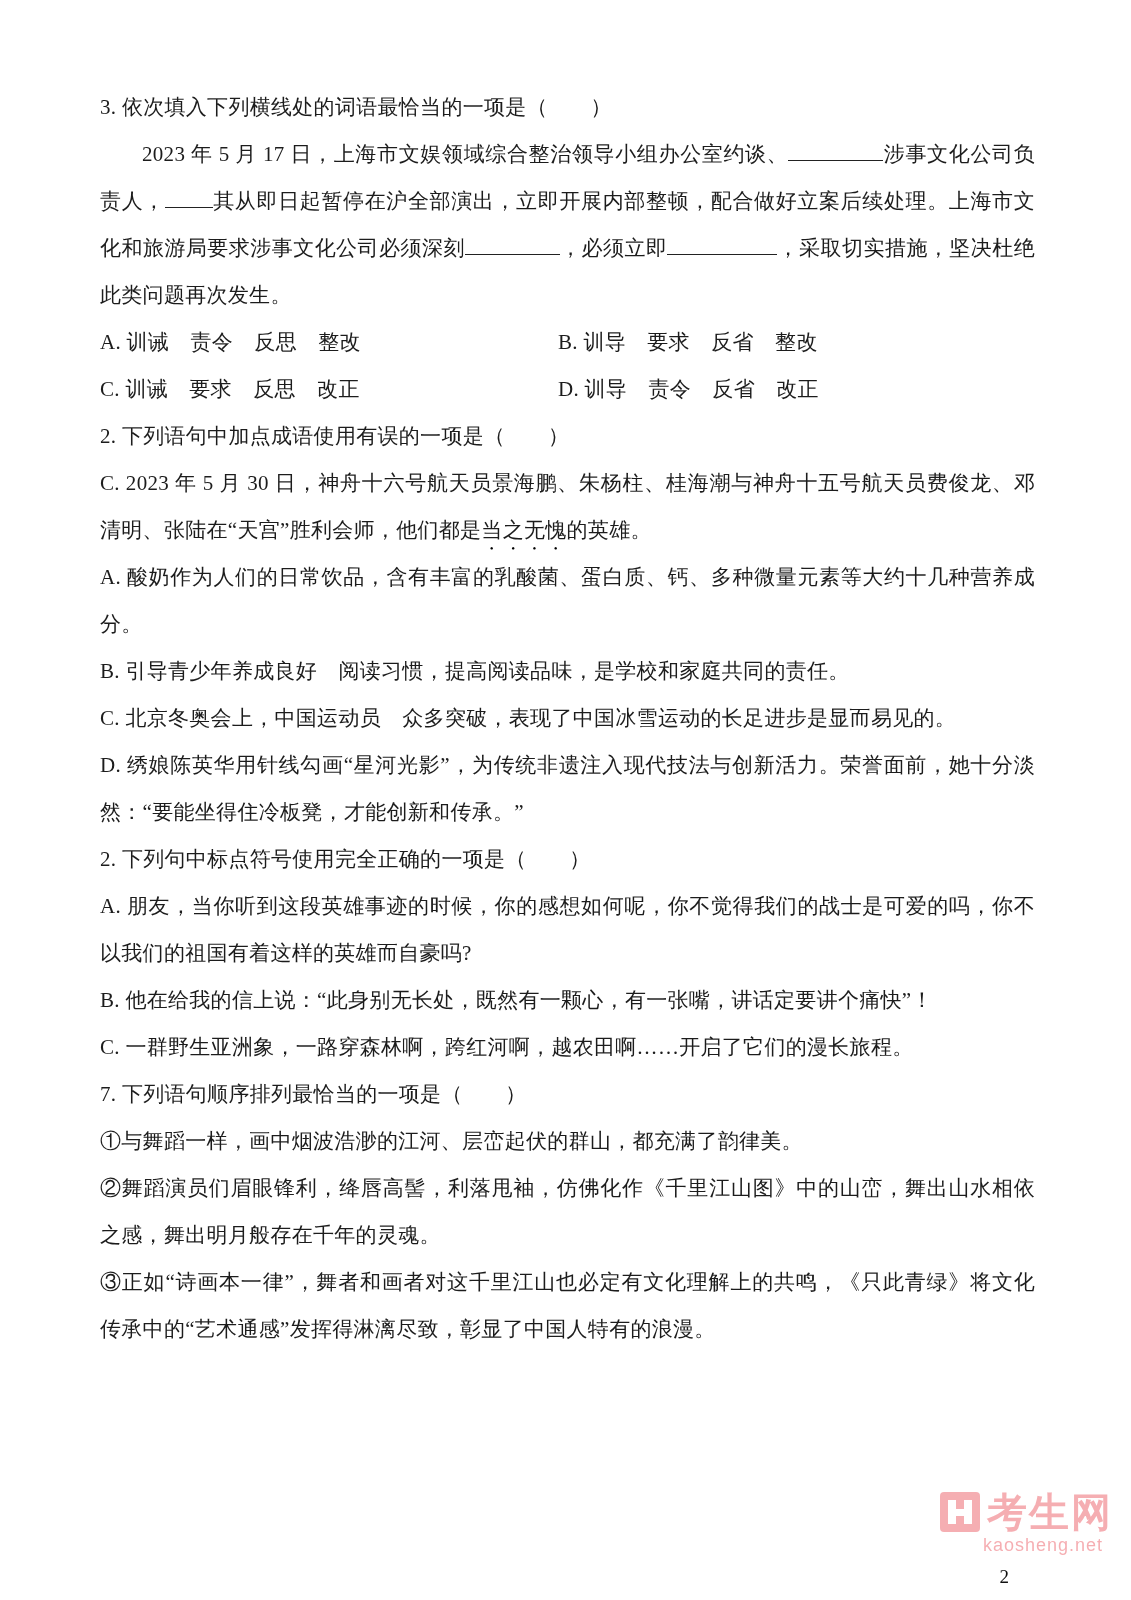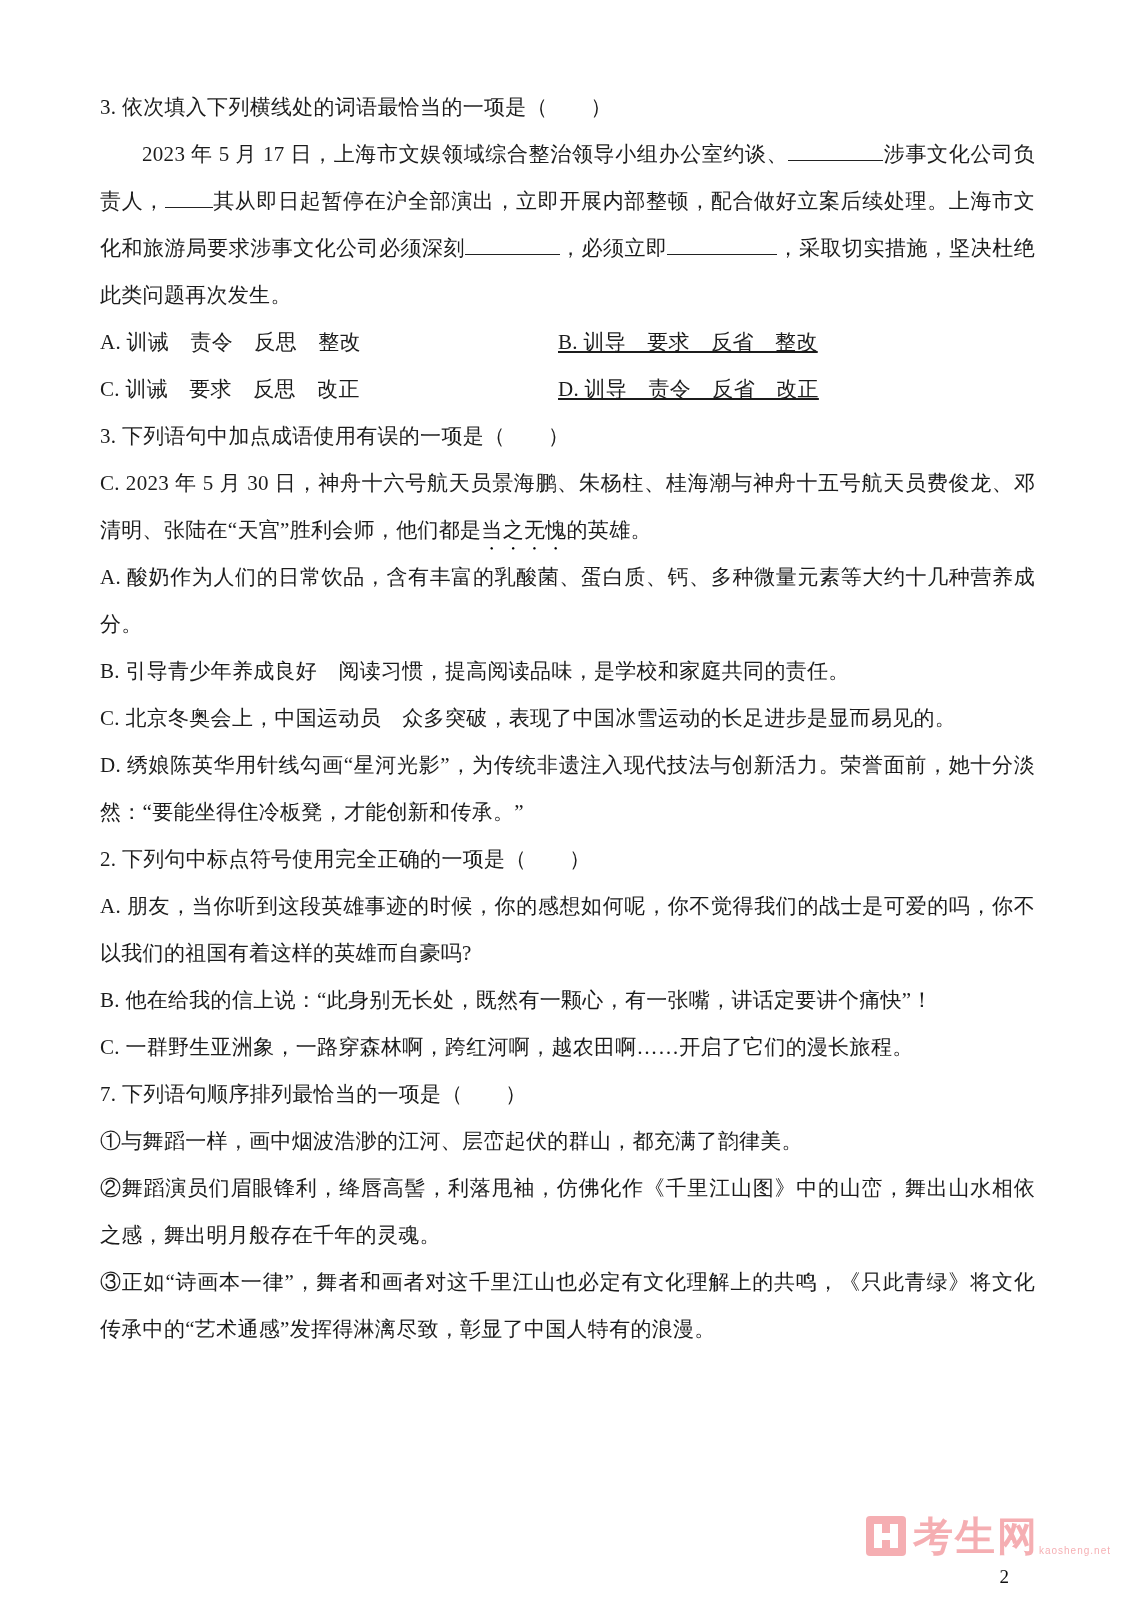--- a/index.html
+++ b/index.html
@@ -29,41 +29,41 @@
     word-break: break-all;
   }
   .doc-line.indent { text-indent: 2em; }
   .options-row {
     display: flex;
     font-size: 21px;
     line-height: 47px;
     letter-spacing: 0.3px;
   }
   .options-row .opt-left { width: 458px; flex: none; }
-  .options-row .opt-right { flex: 1; text-decoration: underline; }
+  .options-row .opt-right { flex: 1; }
   .blank {
     display: inline-block;
     height: 0.95em;
     border-bottom: 1.4px solid #222;
     vertical-align: baseline;
   }
   .em {
     -webkit-text-emphasis: filled dot #000;
     -webkit-text-emphasis-position: under right;
     text-emphasis: filled dot #000;
     text-emphasis-position: under right;
   }
   
   .logo {
     position: absolute;
     right: 18px;
     bottom: 44px;
     opacity: 0.55;
     display: flex;
-    flex-direction: row;
+    flex-direction: column;
     align-items: flex-end;
     color: #ee6d75;
     font-family: "Liberation Sans", "DejaVu Sans", sans-serif;
   }
   .logo-row { display: flex; align-items: center; gap: 7px; }
   .logo-icon {
     position: relative;
     width: 40px; height: 40px;
     background: #ee6d75;
     border-radius: 4px;
@@ -84,24 +84,24 @@
     width: 12px; height: 7px;
     background: #ffffff;
   }
   .logo-text {
     font-size: 40px;
     font-weight: bold;
     letter-spacing: 2px;
     line-height: 1;
   }
   .logo-domain {
-    font-size: 10px;
+    font-size: 18px;
     letter-spacing: 1px;
     margin-top: 3px;
-    margin-right: 2px;
+    margin-right: 10px;
   }
   .page-number {
     position: absolute;
     right: 122px;
     bottom: 12px;
     font-size: 19px;
     color: #111;
   }
 </style>
 </head>
@@ -112,21 +112,21 @@
       <p class="doc-line"><span>3. 依次填入下列横线处的词语最恰当的一项是（　　）</span></p>
       <p class="doc-line indent"><span>2023 年 5 月 17 日，上海市文娱领域综合整治领导小组办公室约谈、</span><span class="blank" style="width: 95px;"></span><span>涉事文化公司负责人，</span><span class="blank" style="width: 48px;"></span><span>其从即日起暂停在沪全部演出，立即开展内部整顿，配合做好立案后续处理。上海市文化和旅游局要求涉事文化公司必须深刻</span><span class="blank" style="width: 95px;"></span><span>，必须立即</span><span class="blank" style="width: 110px;"></span><span>，采取切实措施，坚决杜绝此类问题再次发生。</span></p>
       <div class="options-row">
         <span class="opt-left">A. 训诫　责令　反思　整改</span>
         <span class="opt-right">B. 训导　要求　反省　整改</span>
       </div>
       <div class="options-row">
         <span class="opt-left">C. 训诫　要求　反思　改正</span>
         <span class="opt-right">D. 训导　责令　反省　改正</span>
       </div>
-      <p class="doc-line"><span>3. 下列语句中加点成语使用有误的一项是（　　）</span></p>
+      <p class="doc-line"><span>2. 下列语句中加点成语使用有误的一项是（　　）</span></p>
       <p class="doc-line"><span>C. 2023 年 5 月 30 日，神舟十六号航天员景海鹏、朱杨柱、桂海潮与神舟十五号航天员费俊龙、邓清明、张陆在“天宫”胜利会师，他们都是</span><span class="em">当之无愧</span><span>的英雄。</span></p>
       <p class="doc-line"><span>A. 酸奶作为人们的日常饮品，含有丰富的乳酸菌、蛋白质、钙、多种微量元素等大约十几种营养成分。</span></p>
       <p class="doc-line"><span>B. 引导青少年养成良好　阅读习惯，提高阅读品味，是学校和家庭共同的责任。</span></p>
       <p class="doc-line"><span>C. 北京冬奥会上，中国运动员　众多突破，表现了中国冰雪运动的长足进步是显而易见的。</span></p>
       <p class="doc-line"><span>D. 绣娘陈英华用针线勾画“星河光影”，为传统非遗注入现代技法与创新活力。荣誉面前，她十分淡然：“要能坐得住冷板凳，才能创新和传承。”</span></p>
       <p class="doc-line"><span>2. 下列句中标点符号使用完全正确的一项是（　　）</span></p>
       <p class="doc-line"><span>A. 朋友，当你听到这段英雄事迹的时候，你的感想如何呢，你不觉得我们的战士是可爱的吗，你不以我们的祖国有着这样的英雄而自豪吗?</span></p>
       <p class="doc-line"><span>B. 他在给我的信上说：“此身别无长处，既然有一颗心，有一张嘴，讲话定要讲个痛快”！</span></p>
       <p class="doc-line"><span>C. 一群野生亚洲象，一路穿森林啊，跨红河啊，越农田啊……开启了它们的漫长旅程。</span></p>
       <p class="doc-line"><span>7. 下列语句顺序排列最恰当的一项是（　　）</span></p>

